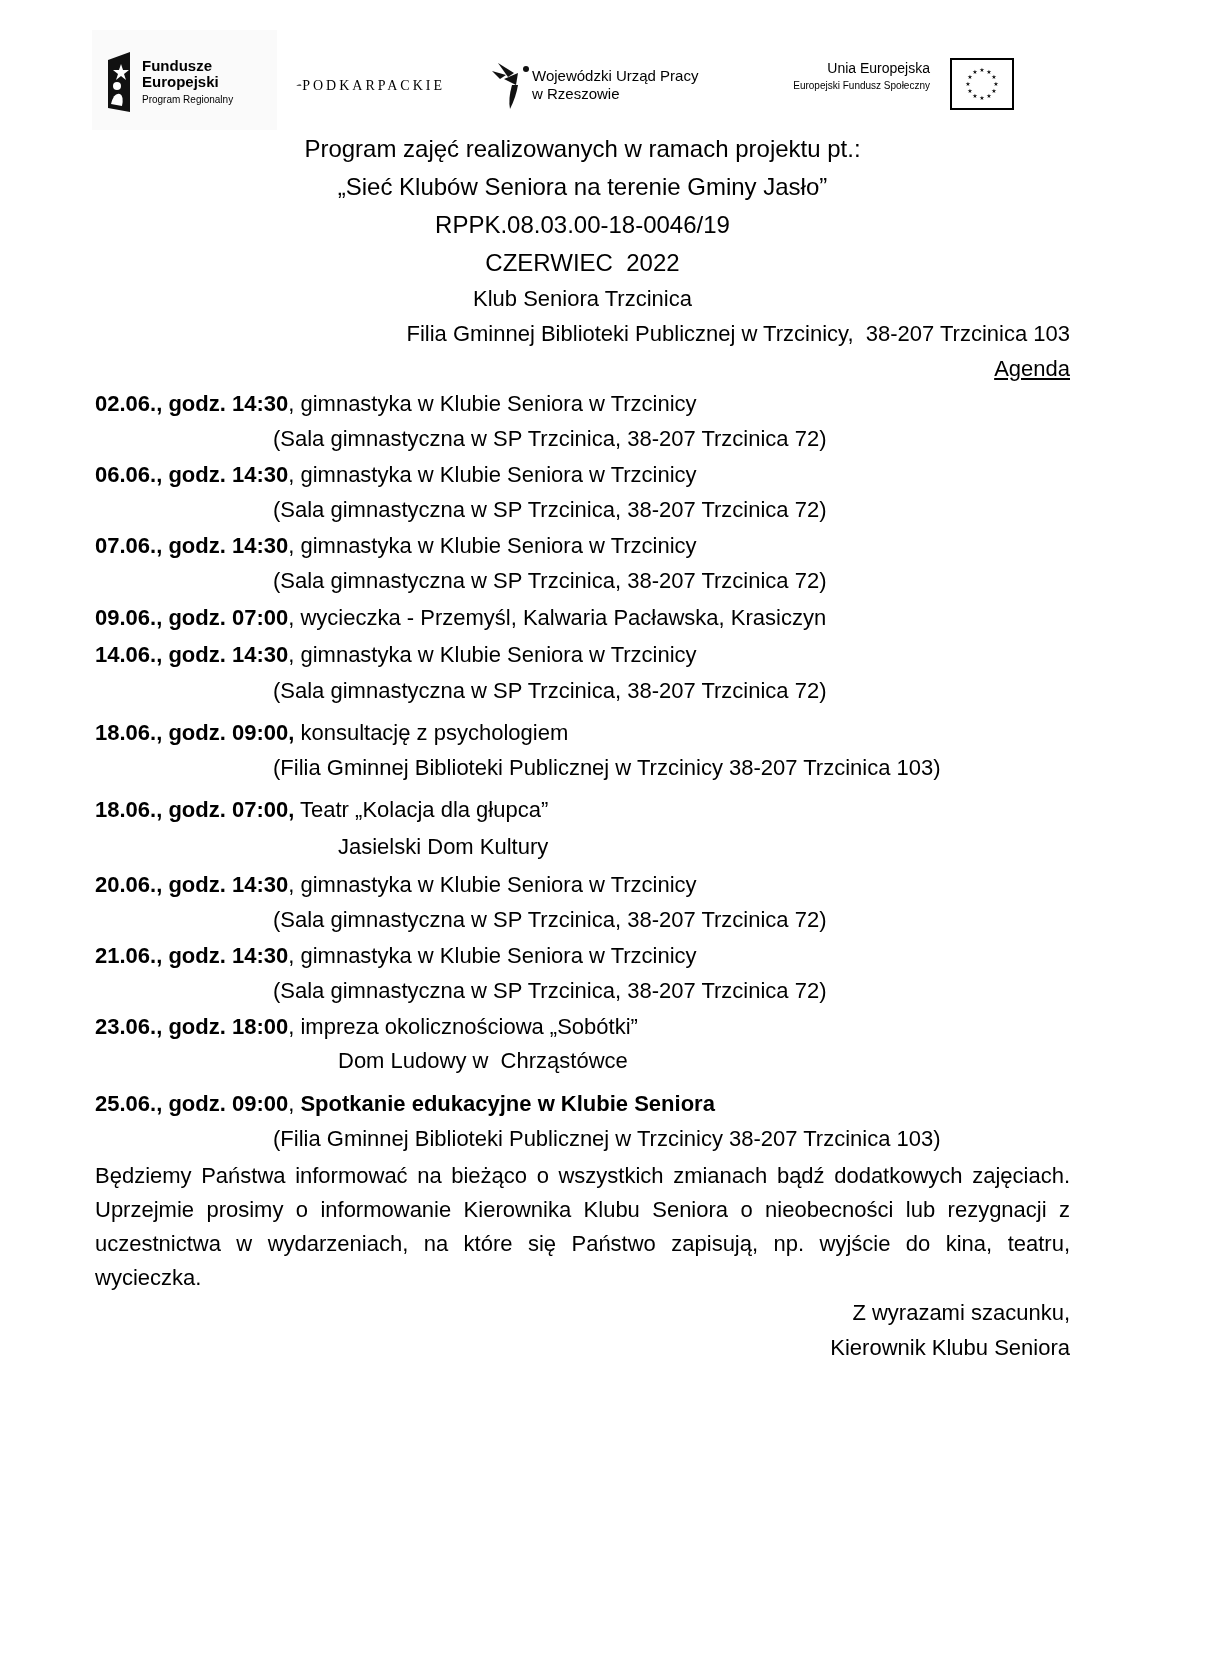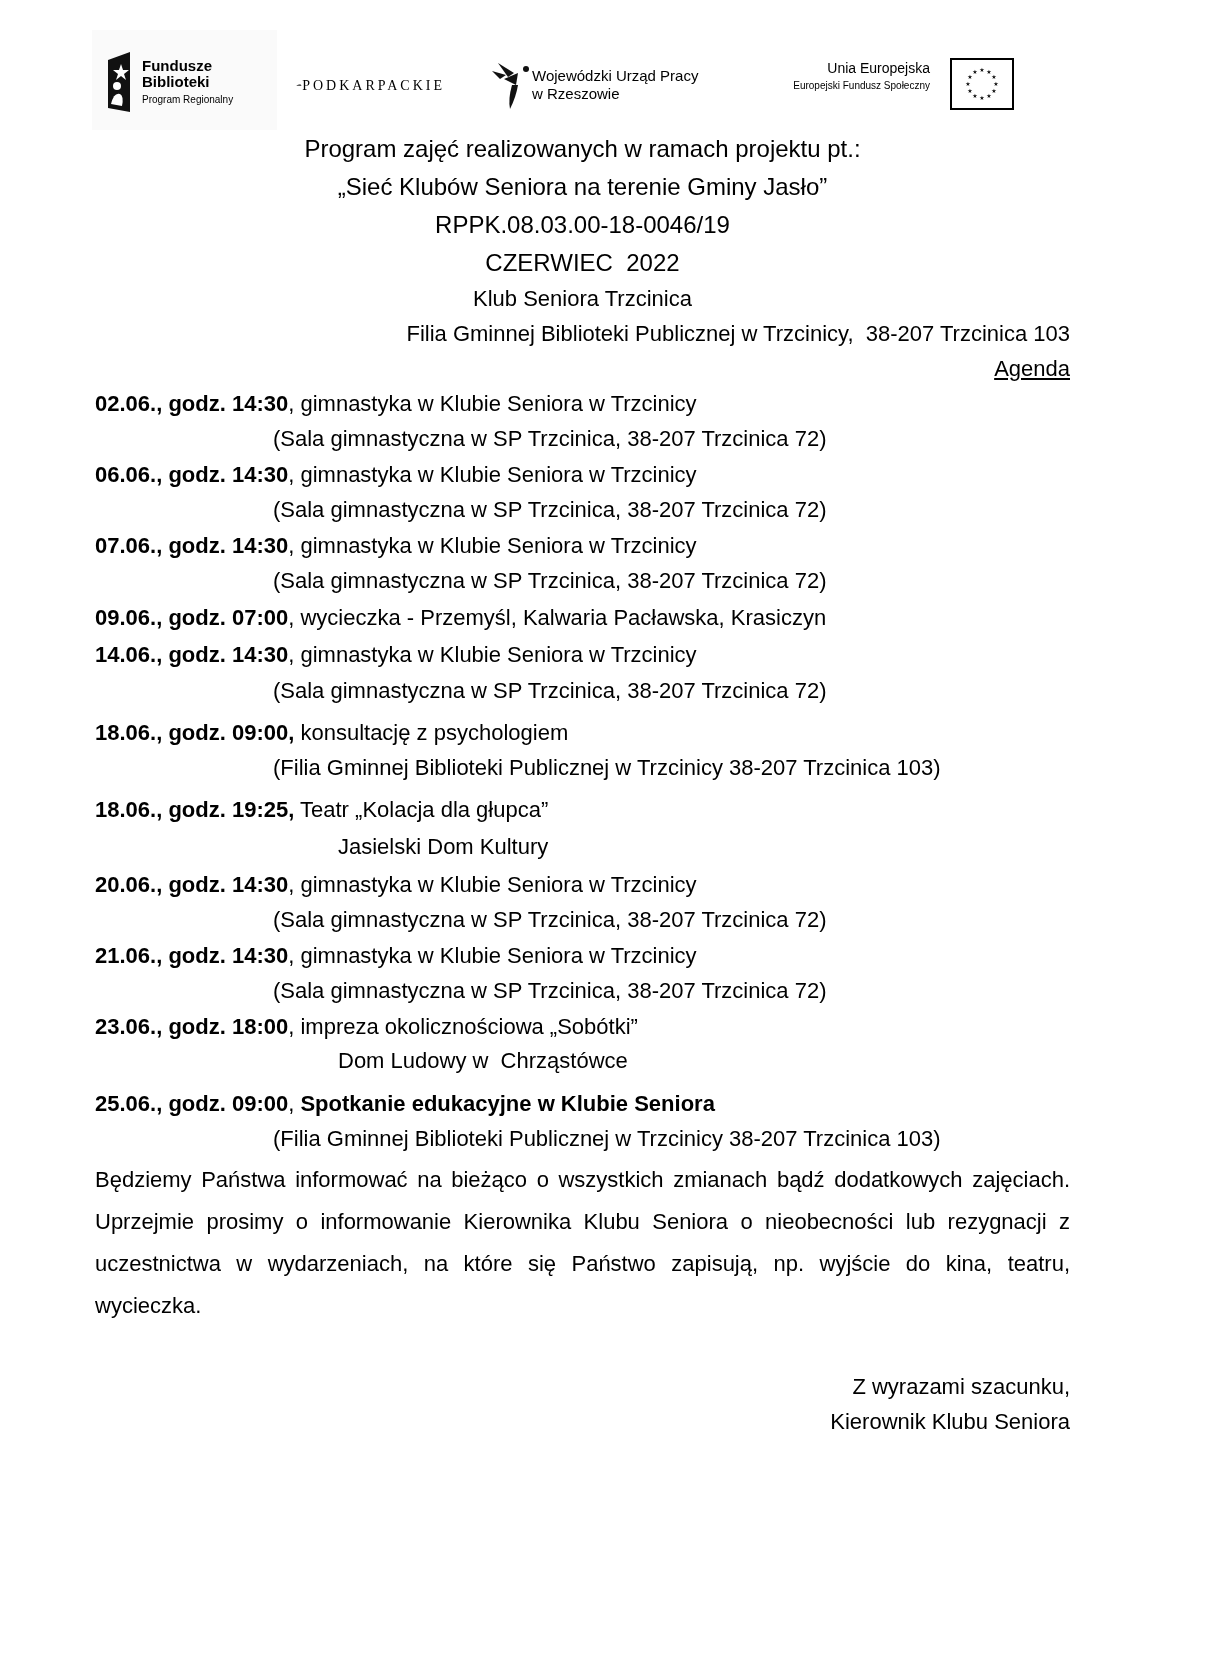--- a/index.html
+++ b/index.html
@@ -21,37 +21,37 @@
   .flag { left:870px; top:28px; width:60px; height:48px; border:2px solid #000; background:#fff; }
 
   .doc { position:absolute; left:95px; top:130px; width:975px; font-family:"Liberation Sans", sans-serif; font-size:22px; }
   .center { text-align:center; line-height:38px; }
   .hb { font-weight:normal; }
   .agenda-head { text-decoration:underline; margin-top:0px; line-height:34px;text-align:right; }
   .row { line-height:35px; white-space:nowrap; }
   .sub { padding-left:178px; line-height:36px; white-space:nowrap; }
   .sub2 { padding-left:243px; line-height:40px; white-space:nowrap; }
   .gap { margin-top:6px; }
-  .note { text-align:justify; line-height:42px; margin-top:2px; }
-  .sign { text-align:right; line-height:35px; margin-top:42px; }
+  .note { text-align:justify; line-height:34px; margin-top:2px; }
+  .sign { text-align:right; line-height:35px; }
 </style>
 </head>
 <body>
 
 <div class="logos">
   <div class="logo fe">
     <svg class="fe-mark" viewBox="0 0 22 60">
       <polygon points="0,8 22,0 22,60 0,56" fill="#111"></polygon>
       <polygon points="13,12 15,18 21,18 16,22 18,28 13,24 8,28 10,22 5,18 11,18" fill="#fff"></polygon>
       <circle cx="9" cy="34" r="4" fill="#fff"></circle>
       <path d="M3 52 Q6 40 12 42 Q16 44 14 54 Z" fill="#fff"></path>
     </svg>
     <div class="fe-text">
       <span class="fe-t1">Fundusze</span>
-      <span class="fe-t1">Biblioteki</span>
+      <span class="fe-t1">Europejski</span>
       <span class="fe-t2">Program Regionalny</span>
     </div>
   </div>
   <div class="logo pk">
     <svg width="120" height="28" viewBox="0 0 120 28">
       <path d="M20 26 Q50 8 90 2 Q100 12 110 26 Z" fill="#111"></path>
       <path d="M45 22 Q70 8 98 4" stroke="#fff" stroke-width="2" fill="none"></path>
       <path d="M60 24 Q80 12 100 8" stroke="#fff" stroke-width="2" fill="none"></path>
     </svg>
     <span class="pk-text">PODKARPACKIE</span>
@@ -121,21 +121,21 @@
     </div>
     <div>
       <div class="row" style="line-height:37px;"><b>14.06., godz. 14:30</b><span>,</span><span> gimnastyka w Klubie Seniora w Trzcinicy</span></div>
       <div class="sub">(Sala gimnastyczna w SP Trzcinica, 38-207 Trzcinica 72)</div>
     </div>
     <div class="gap">
       <div class="row"><b>18.06., godz. 09:00,</b><span></span><span> konsultację z psychologiem</span></div>
       <div class="sub">(Filia Gminnej Biblioteki Publicznej w Trzcinicy 38-207 Trzcinica 103)</div>
     </div>
     <div class="gap">
-      <div class="row"><b>18.06., godz. 19:25,</b><span></span><span> Teatr „Kolacja dla głupca”</span></div>
+      <div class="row"><b>18.06., godz. 07:00,</b><span></span><span> Teatr „Kolacja dla głupca”</span></div>
       <div class="sub2">Jasielski Dom Kultury</div>
     </div>
     <div>
       <div class="row"><b>20.06., godz. 14:30</b><span>,</span><span> gimnastyka w Klubie Seniora w Trzcinicy</span></div>
       <div class="sub">(Sala gimnastyczna w SP Trzcinica, 38-207 Trzcinica 72)</div>
     </div>
     <div>
       <div class="row"><b>21.06., godz. 14:30</b><span>,</span><span> gimnastyka w Klubie Seniora w Trzcinicy</span></div>
       <div class="sub">(Sala gimnastyczna w SP Trzcinica, 38-207 Trzcinica 72)</div>
     </div>

